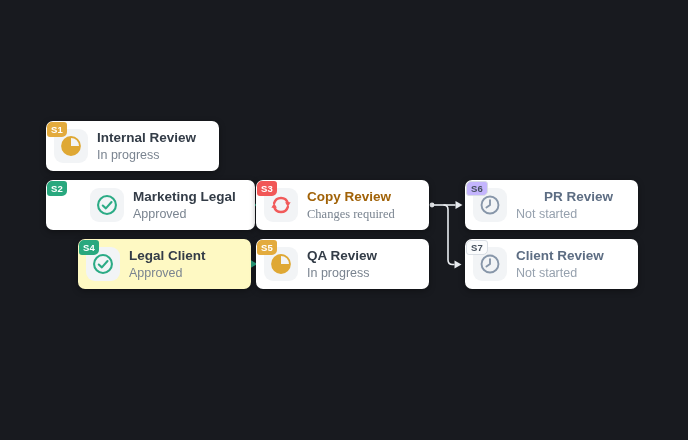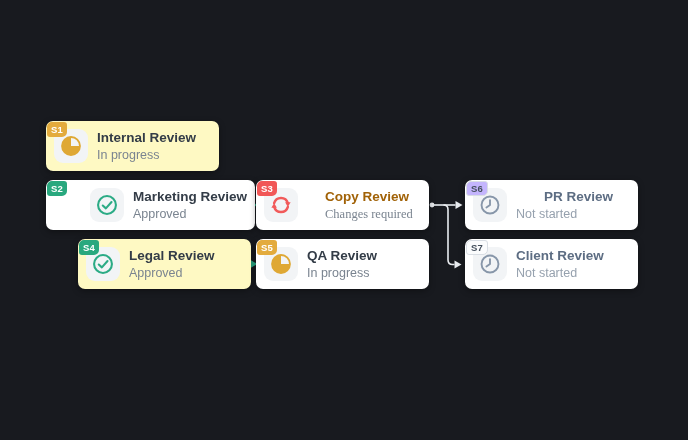--- a/index.html
+++ b/index.html
@@ -75,21 +75,21 @@
       <circle cx="432" cy="205" r="2.4" style="fill: rgb(232, 235, 239);"></circle>
       <path d="M432 205 H455.5" fill="none" stroke-width="1.6" style="stroke: rgb(232, 235, 239);"></path>
       <polygon points="455.5,201 462.5,205 455.5,209" style="fill: rgb(232, 235, 239);"></polygon>
     </g>
     <g>
       <path d="M443.5 205 Q448 205 448 209.5 L448 260 Q448 264.5 452.5 264.5 L454.5 264.5" fill="none" stroke-width="1.6" style="stroke: rgb(232, 235, 239);"></path>
       <polygon points="454.5,260.5 461.5,264.5 454.5,268.5" style="fill: rgb(232, 235, 239);"></polygon>
     </g>
   </svg>
 
-  <div class="card n-s1" style="background: #fef9c3;">
+  <div class="card n-s1" style="background: #ffffff;">
     <span class="badge" style="background: rgb(227, 171, 61); color: rgb(255, 255, 255);">S1</span>
     <span class="iconbox" style="background: rgb(242, 244, 246);">
       <svg viewBox="0 0 34 34">
         <circle cx="17" cy="17" r="9.5" fill="none" stroke-width="2" style="stroke: rgb(223, 168, 52);"></circle>
         <path d="M17 17 L17 7.5 A9.5 9.5 0 1 0 26.5 17 Z" style="fill: rgb(223, 168, 52);"></path>
       </svg>
     </span>
     <span class="texts">
       <span class="title" style="color: rgb(51, 60, 71);">Internal Review</span>
       <span class="status" style="color: rgb(122, 132, 144);">In progress</span>
@@ -98,26 +98,26 @@
 
   <div class="card n-s2" style="background: rgb(255, 255, 255); padding-left: 36px;">
     <span class="badge" style="background: rgb(41, 168, 126); color: rgb(255, 255, 255);">S2</span>
     <span class="iconbox" style="background: rgb(242, 244, 246);">
       <svg viewBox="0 0 34 34">
         <circle cx="17" cy="17" r="9.5" fill="none" stroke-width="2.2" style="stroke: rgb(43, 171, 133);"></circle>
         <path d="M12.5 17.6 L15.8 20.6 L21.8 13.8" fill="none" stroke-width="2.2" stroke-linecap="round" stroke-linejoin="round" style="stroke: rgb(43, 171, 133);"></path>
       </svg>
     </span>
     <span class="texts">
-      <span class="title" style="color: rgb(51, 60, 71);">Marketing Review</span>
+      <span class="title" style="color: rgb(51, 60, 71);">Marketing Legal</span>
       <span class="status" style="color: rgb(122, 132, 144);">Approved</span>
     </span>
   </div>
 
-  <div class="card n-s3" style="background: rgb(255, 255, 255); gap: 18px;">
+  <div class="card n-s3" style="background: rgb(255, 255, 255);">
     <span class="badge" style="background: rgb(241, 87, 87); color: rgb(255, 255, 255);">S3</span>
     <span class="iconbox" style="background: rgb(242, 244, 246);">
       <svg viewBox="0 0 34 34">
         <path d="M9.7 15 A7.6 7.6 0 0 1 24.3 15" fill="none" stroke-width="2.6" stroke-linecap="round" style="stroke: rgb(241, 90, 90);"></path>
         <polygon points="21.4,14.2 27.2,14.2 24.3,19" style="fill: rgb(241, 90, 90);"></polygon>
         <path d="M24.3 19 A7.6 7.6 0 0 1 9.7 19" fill="none" stroke-width="2.6" stroke-linecap="round" style="stroke: rgb(241, 90, 90);"></path>
         <polygon points="12.6,19.8 6.8,19.8 9.7,15" style="fill: rgb(241, 90, 90);"></polygon>
       </svg>
     </span>
     <span class="texts">
@@ -128,21 +128,21 @@
 
   <div class="card n-s4" style="background: #fef9c3; margin-left: 32px;">
     <span class="badge" style="background: rgb(41, 168, 126); color: rgb(255, 255, 255);">S4</span>
     <span class="iconbox" style="background: rgb(242, 244, 246);">
       <svg viewBox="0 0 34 34">
         <circle cx="17" cy="17" r="9.5" fill="none" stroke-width="2.2" style="stroke: rgb(43, 171, 133);"></circle>
         <path d="M12.5 17.6 L15.8 20.6 L21.8 13.8" fill="none" stroke-width="2.2" stroke-linecap="round" stroke-linejoin="round" style="stroke: rgb(43, 171, 133);"></path>
       </svg>
     </span>
     <span class="texts">
-      <span class="title" style="color: rgb(51, 60, 71);">Legal Review</span>
+      <span class="title" style="color: rgb(51, 60, 71);">Legal Client</span>
       <span class="status" style="color: rgb(122, 132, 144);">Approved</span>
     </span>
   </div>
 
   <div class="card n-s5" style="background: #ffffff;">
     <span class="badge" style="background: rgb(227, 171, 61); color: rgb(255, 255, 255);">S5</span>
     <span class="iconbox" style="background: rgb(242, 244, 246);">
       <svg viewBox="0 0 34 34">
         <circle cx="17" cy="17" r="9.5" fill="none" stroke-width="2" style="stroke: rgb(223, 168, 52);"></circle>
         <path d="M17 17 L17 7.5 A9.5 9.5 0 1 0 26.5 17 Z" style="fill: rgb(223, 168, 52);"></path>

